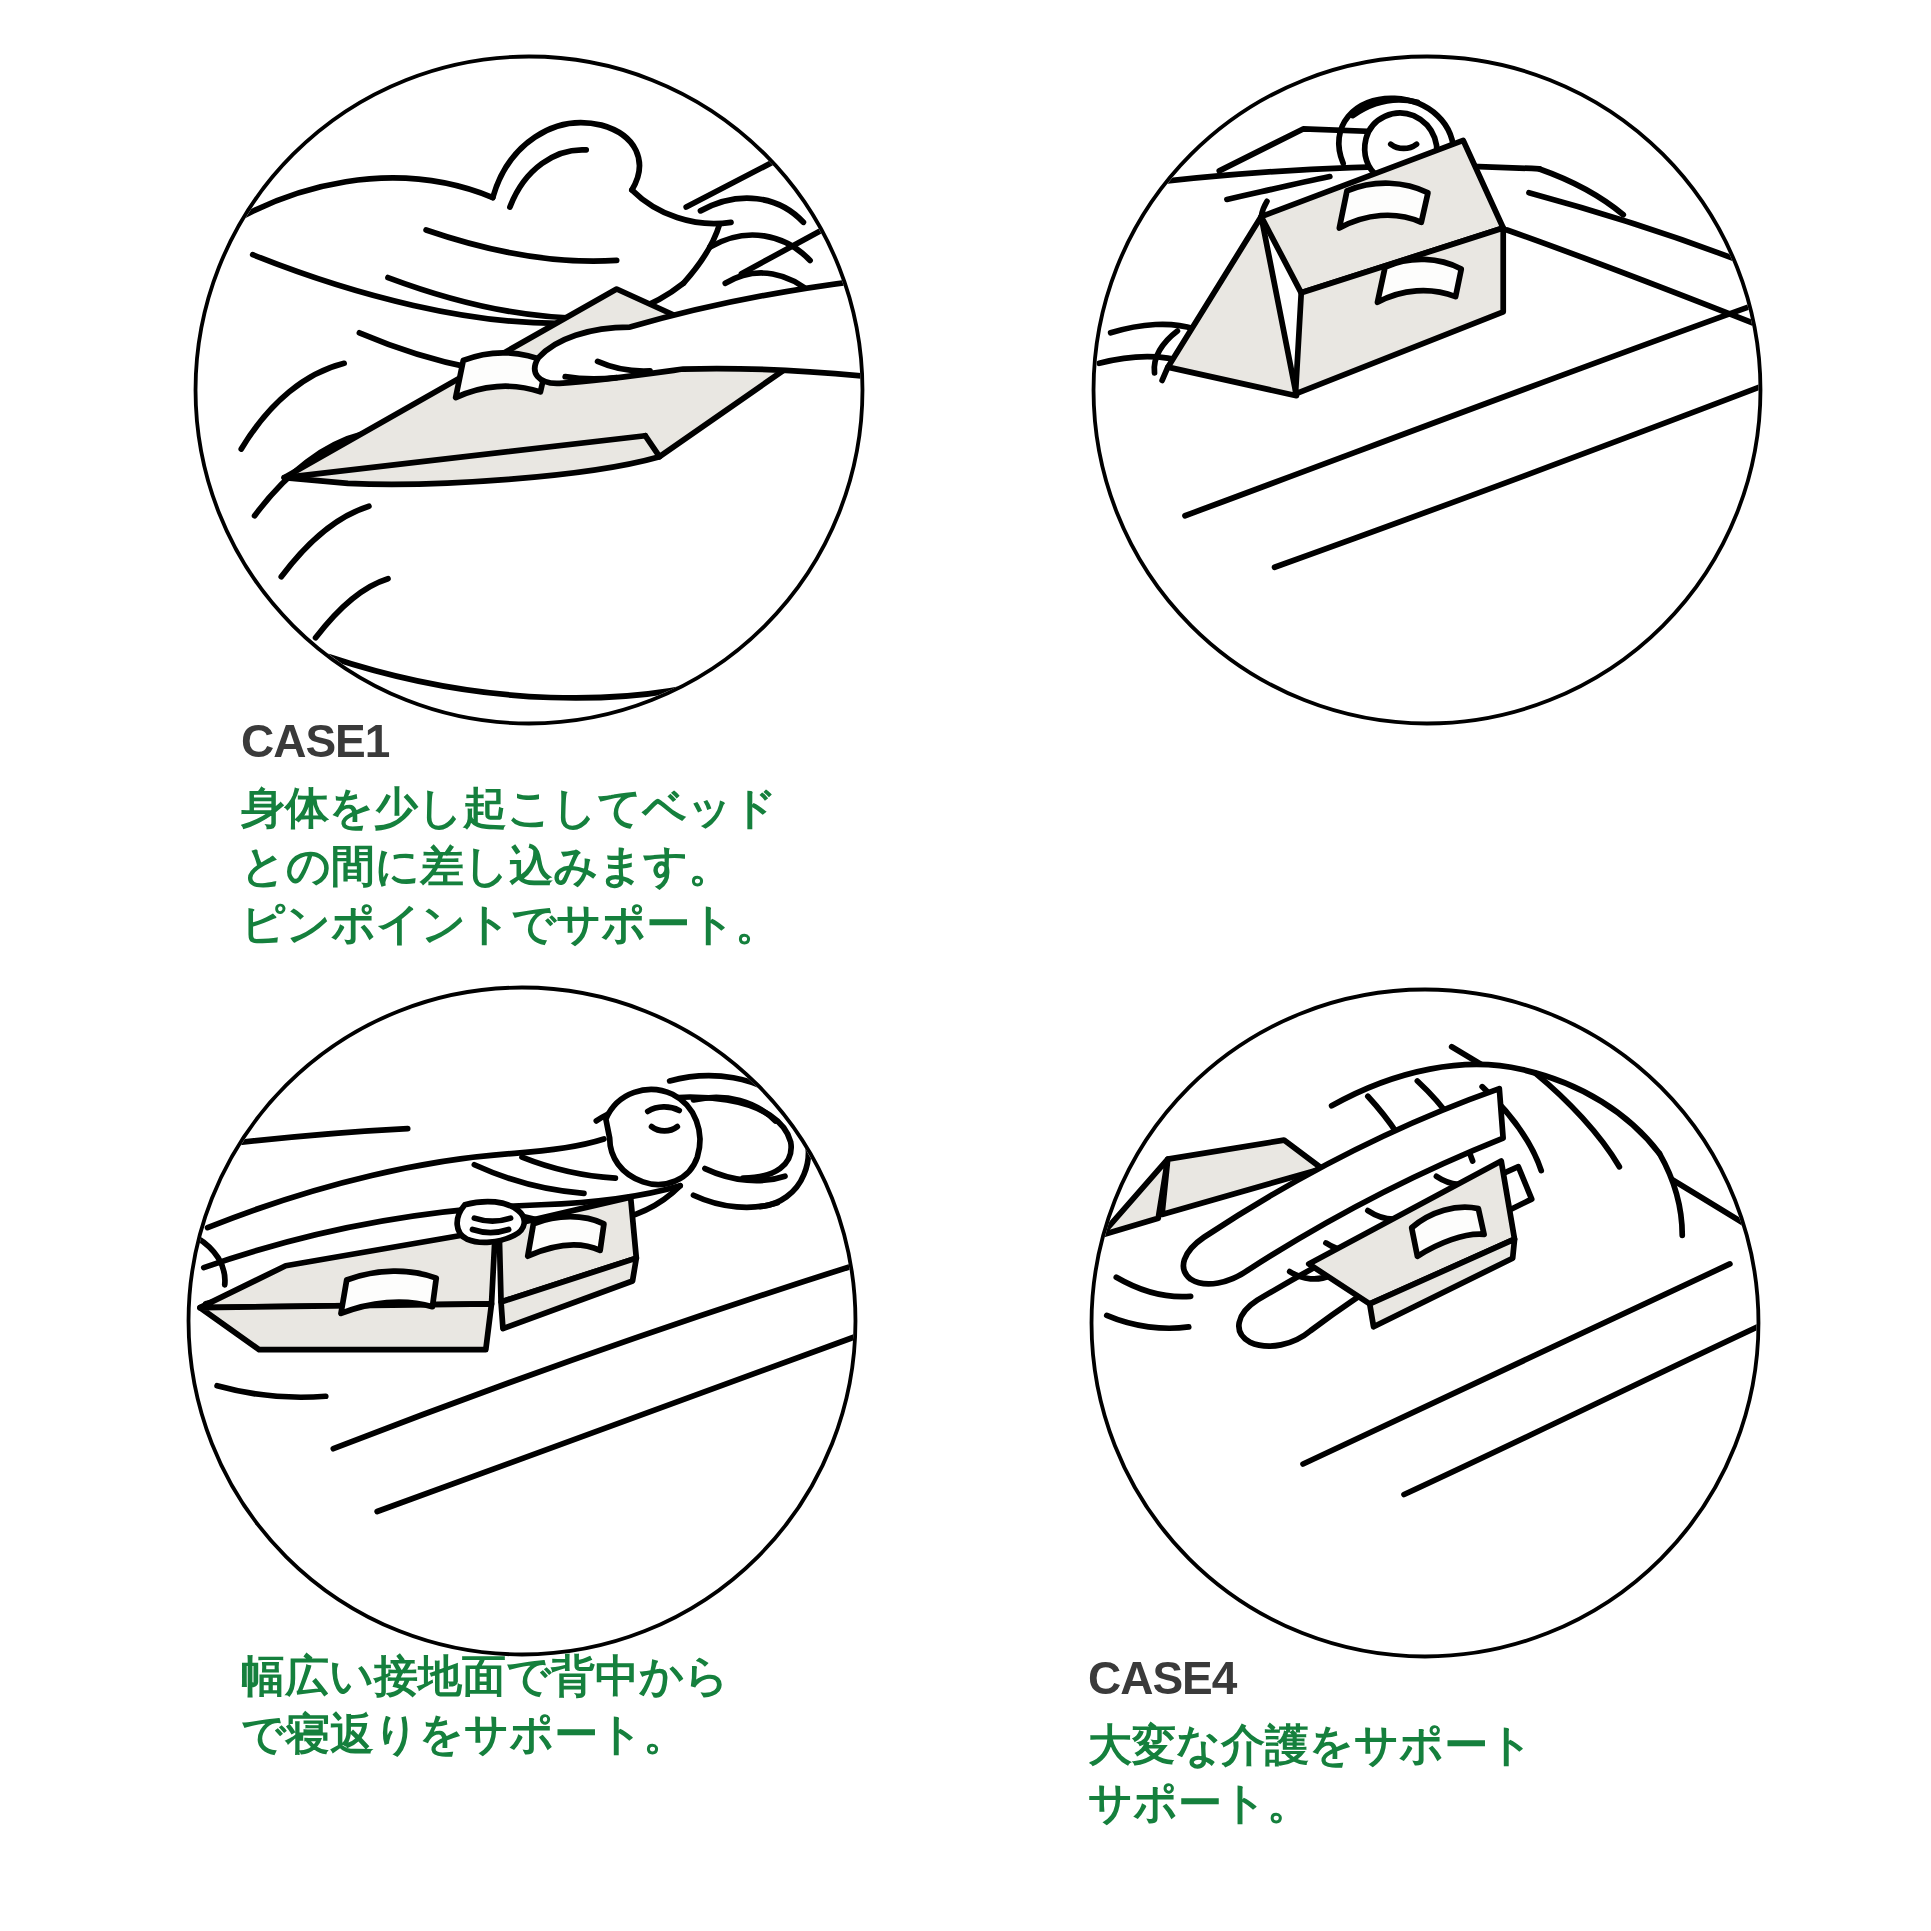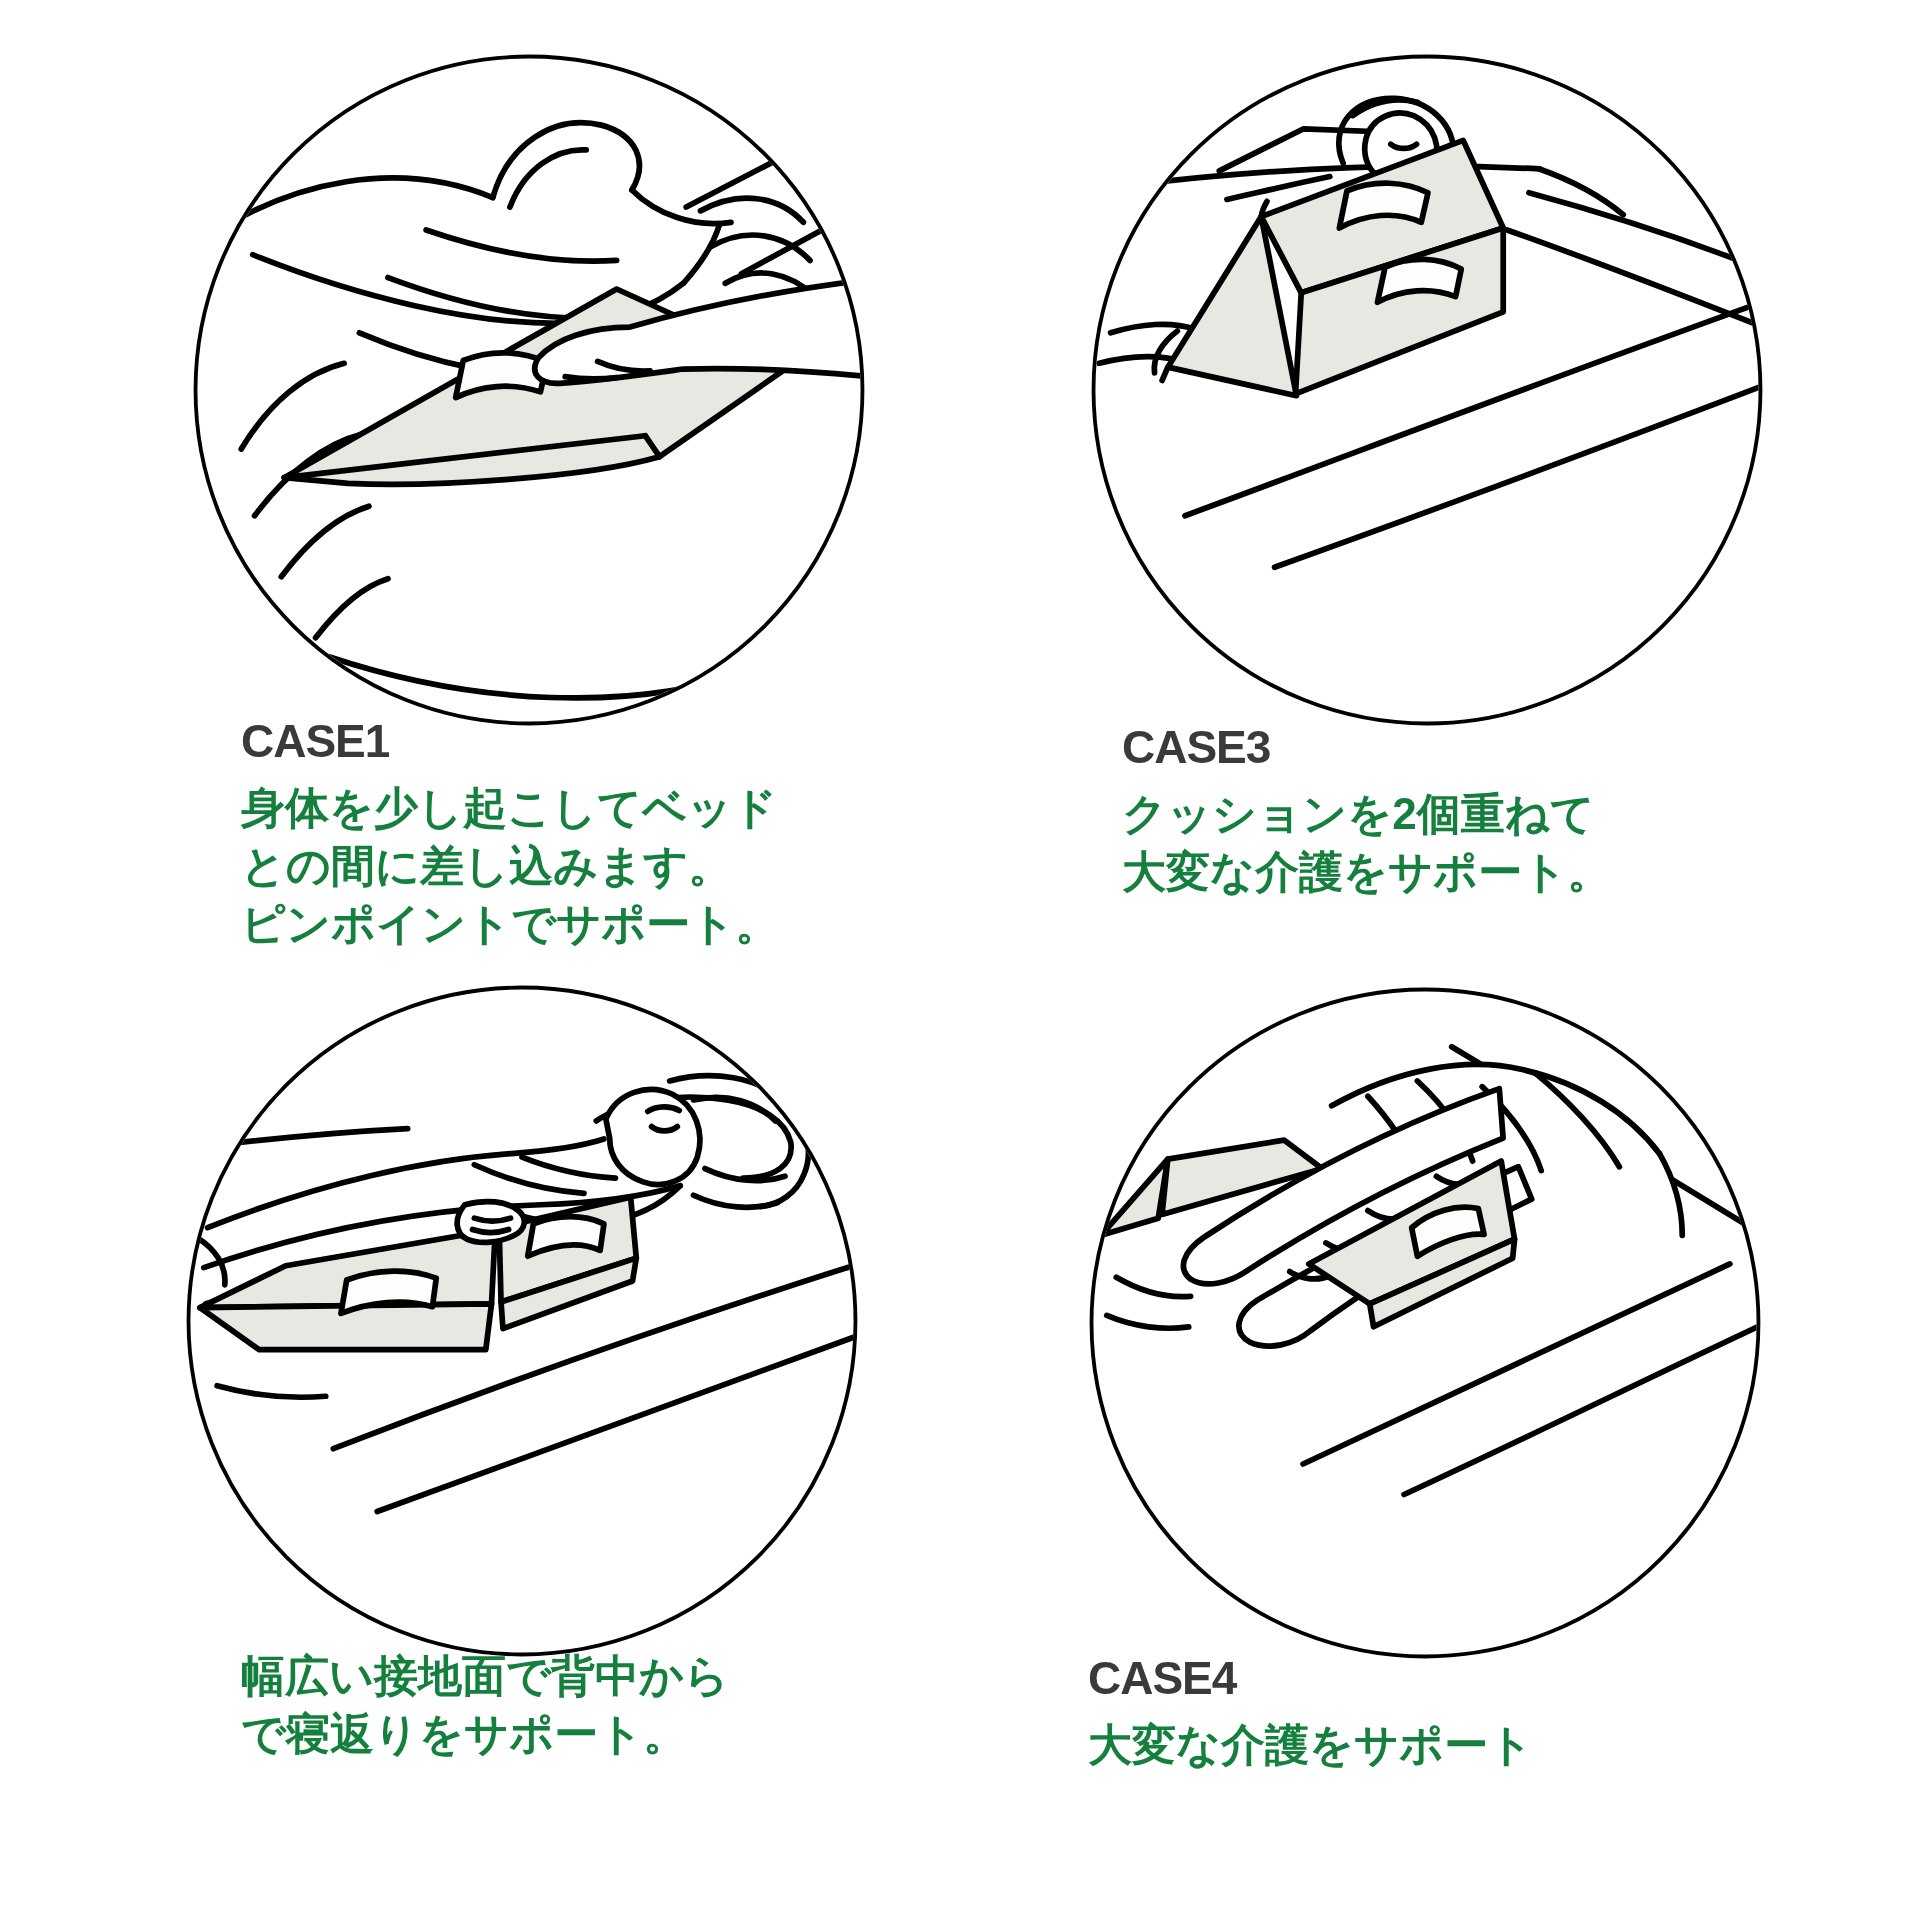--- a/index.html
+++ b/index.html
@@ -199,30 +199,26 @@
     <circle cx="360" cy="360" r="350" fill="none" stroke="#000" stroke-width="4"></circle>
   </svg>
 
   <div class="caption" style="left:241px;top:716px;">
     <h3 class="case-title">CASE1</h3>
     <p class="case-line">身体を少し起こしてベッド</p>
     <p class="case-line">との間に差し込みます。</p>
     <p class="case-line">ピンポイントでサポート。</p>
   </div>
 
-  <div class="caption" style="left:1122px;top:722px;">
-    <h3 class="case-title">CASE3</h3>
-    <p class="case-line">クッションを2個重ねて</p>
-    <p class="case-line">大変な介護をサポート。</p>
-  </div>
 
   <div class="caption" style="left:241px;top:1647px;">
     <p class="case-line">幅広い接地面で背中から</p>
     <p class="case-line">で寝返りをサポート。</p>
   </div>
 
   <div class="caption" style="left:1088px;top:1653px;">
     <h3 class="case-title">CASE4</h3>
     <p class="case-line">大変な介護をサポート</p>
+    <p class="case-line">サポート。</p>
   </div>
 
 </div>
 
 
 </body></html>

